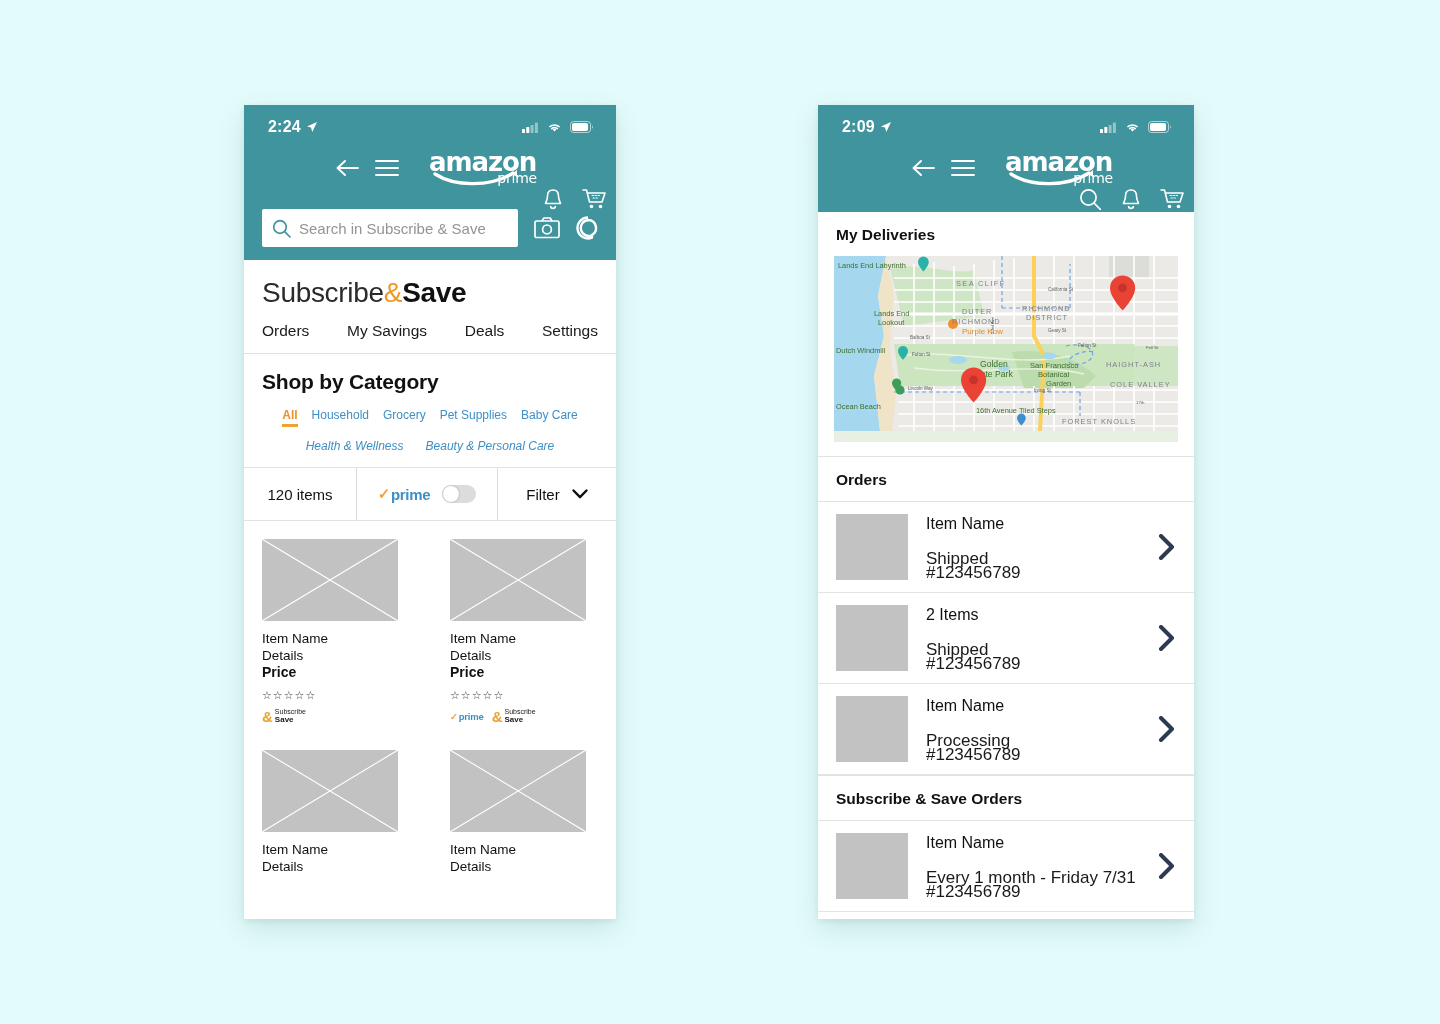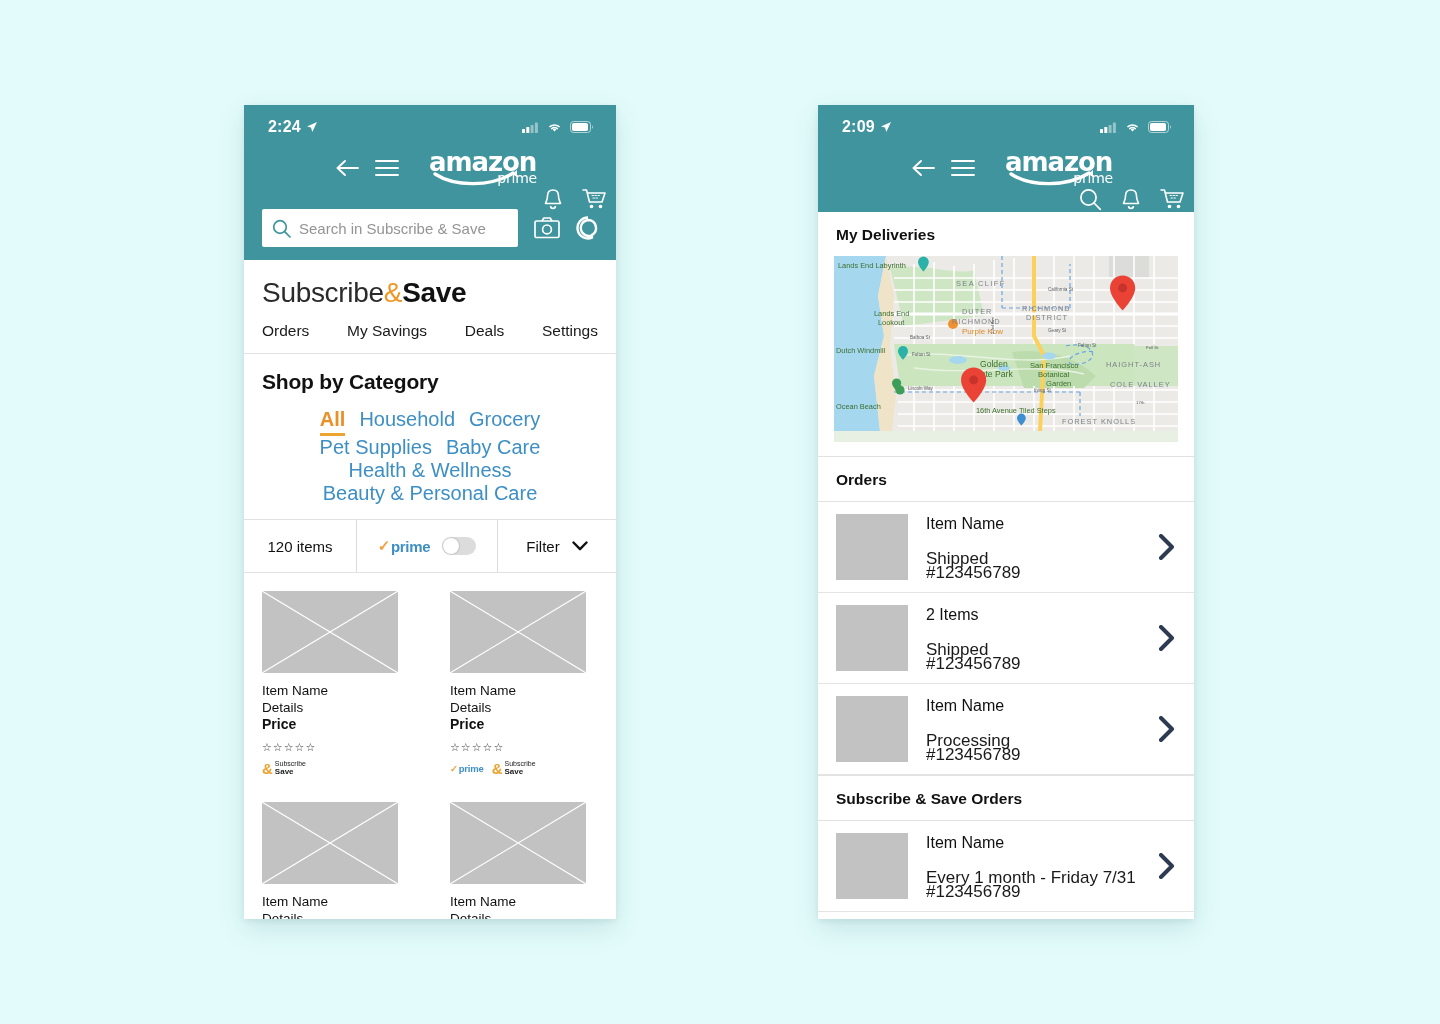--- a/index.html
+++ b/index.html
@@ -71,23 +71,23 @@
     display:flex;align-items:center;gap:0;
     padding:12px 18px 13px 18px;border-bottom:1px solid #e2e2e2;
     justify-content:space-between;
   }
   .ss-tab{font-size:15.5px;color:#1a1a1a;}
 
   
   .cat-block{padding:16px 18px 14px 18px;border-bottom:1px solid #e2e2e2;}
   .cat-title{font-size:21px;font-weight:bold;color:#111;letter-spacing:-.2px;}
   .cat-row{display:flex;flex-wrap:wrap;justify-content:center;gap:0 14px;margin-top:14px;}
-  .cat-link{font-size:20px;color:#3d8fc4;white-space:nowrap;}
+  .cat-link{font-size:12px;color:#3d8fc4;white-space:nowrap;}
   .cat-link.active{color:#e8912a;font-weight:bold;border-bottom:3px solid #eda32f;padding-bottom:2px;}
-  .cat-row2{display:flex;flex-wrap:wrap;justify-content:center;gap:0 22px;}
+  .cat-row2{display:flex;flex-wrap:wrap;justify-content:center;gap:0 22px;margin-top:12px;font-style:italic;}
 
   
   .filterbar{
     display:flex;align-items:stretch;height:52px;border-bottom:1px solid #e2e2e2;
   }
   .fb-cell{display:flex;align-items:center;justify-content:center;font-size:15px;color:#111;}
   .fb-count{width:112px;}
   .fb-prime{flex:1;border-left:1px solid #dcdcdc;border-right:1px solid #dcdcdc;gap:12px;}
   .fb-filter{width:118px;gap:12px;}
   .prime-mark{font-size:15px;font-weight:bold;color:#3d8fc4;letter-spacing:-.3px;display:flex;align-items:center;}

